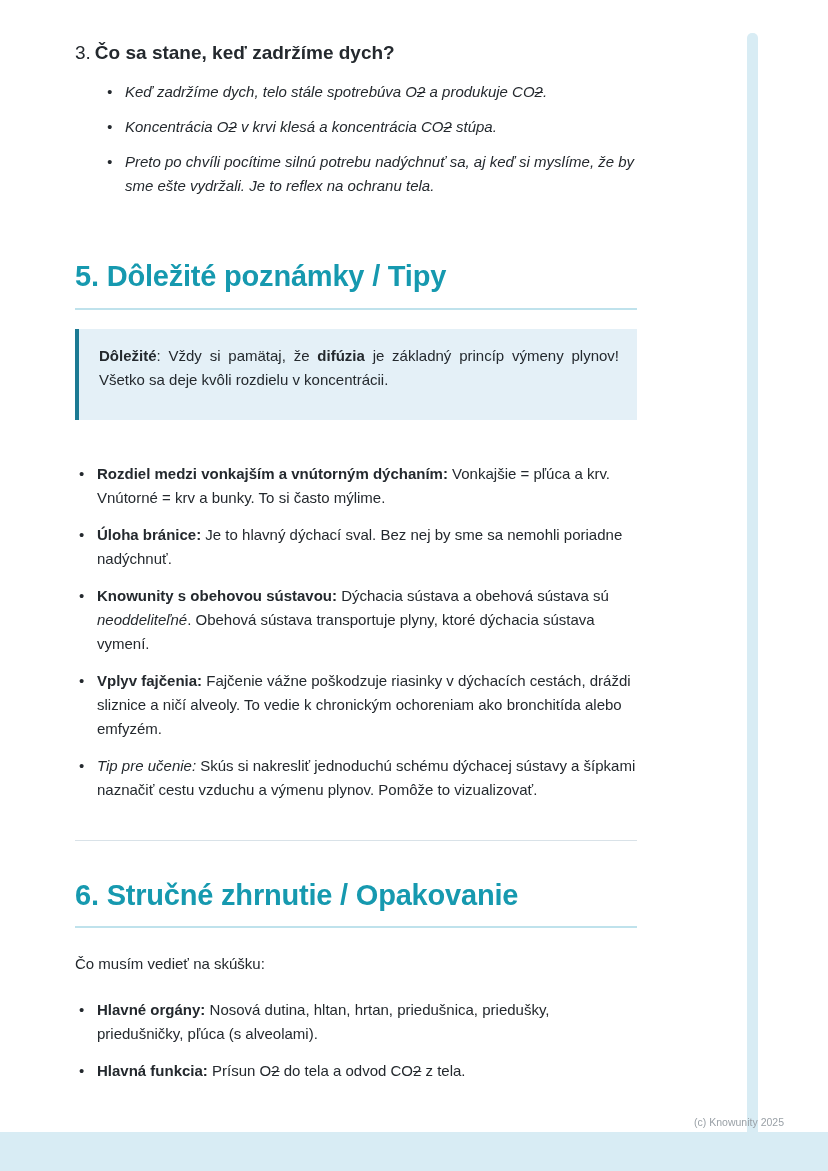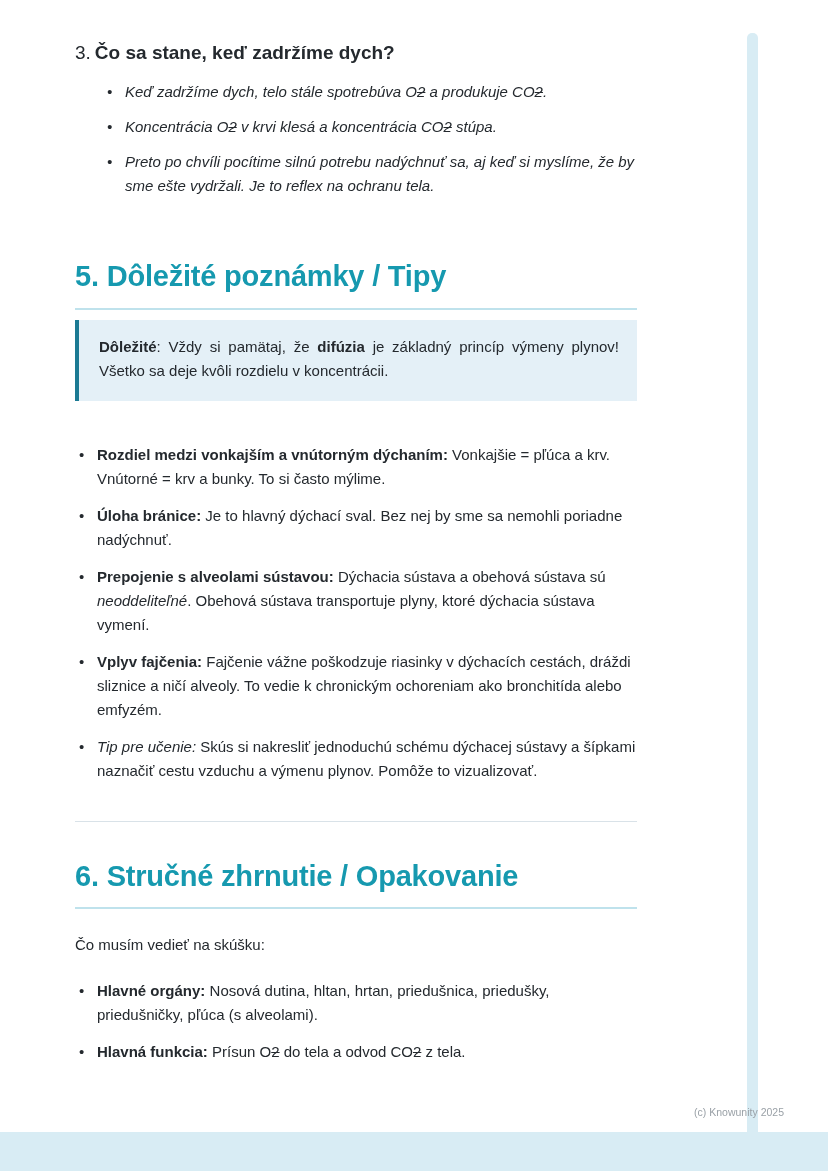--- a/index.html
+++ b/index.html
@@ -32,32 +32,32 @@
   ul.bullets li::before{content:"•";position:absolute;left:4px;top:0;}
   ul.bullets.indent{margin-left:28px;margin-top:12px;font-style:italic;}
   h2.section-heading{
     color:var(--accent);
     font-size:29px;line-height:1.25;font-weight:700;
     margin:60px 0 0 0;padding:0 0 13px 0;
     border-bottom:2px solid var(--heading-underline);
     letter-spacing:-0.2px;
   }
   .callout{
-    margin-top:10px;
+    margin-top:19px;
     background:var(--callout-bg);
     border-left:4px solid var(--callout-border);
-    padding:15px 18px 18px 20px;
+    padding:15px 18px 28px 20px;
     text-align:justify;
   }
   ul.bullets.body-list{margin-top:42px;}
   ul.bullets.body-list li{margin-bottom:13px;}
   .divider{border:none;border-top:1px solid var(--divider);margin:38px 0 0 0;width:562px;}
   .intro{margin:24px 0 0 0;}
   .footer-note{
-    position:absolute;right:44px;bottom:50px;
+    position:absolute;right:44px;bottom:40px;
     font-size:10.5px;color:var(--footer-color);
   }
   .trim-right{
     position:absolute;top:33px;right:70px;bottom:39px;width:11px;
     background:var(--page-trim);border-radius:5px 5px 0 0;
   }
   .trim-bottom{
     position:absolute;left:0;right:0;bottom:0;height:39px;
     background:var(--page-trim);
   }
@@ -77,21 +77,21 @@
       <li><span>Preto po chvíli pocítime silnú potrebu nadýchnuť sa, aj keď si myslíme, že by sme ešte vydržali. Je to reflex na ochranu tela.</span></li>
     </ul>
 
   <h2 class="section-heading">5. Dôležité poznámky / Tipy</h2>
 
   <div class="callout"><span class="b">Dôležité</span><span>: Vždy si pamätaj, že </span><span class="b">difúzia</span><span> je základný princíp výmeny plynov! Všetko sa deje kvôli rozdielu v koncentrácii.</span></div>
 
   <ul class="bullets body-list">
       <li><span class="b">Rozdiel medzi vonkajším a vnútorným dýchaním:</span><span> Vonkajšie = pľúca a krv. Vnútorné = krv a bunky. To si často mýlime.</span></li>
       <li><span class="b">Úloha bránice:</span><span> Je to hlavný dýchací sval. Bez nej by sme sa nemohli poriadne nadýchnuť.</span></li>
-      <li><span class="b">Prepojenie s alveolami sústavou:</span><span> Dýchacia sústava a obehová sústava sú </span><span class="i">neoddeliteľné</span><span>. Obehová sústava transportuje plyny, ktoré dýchacia sústava vymení.</span></li>
+      <li><span class="b">Knowunity s obehovou sústavou:</span><span> Dýchacia sústava a obehová sústava sú </span><span class="i">neoddeliteľné</span><span>. Obehová sústava transportuje plyny, ktoré dýchacia sústava vymení.</span></li>
       <li><span class="b">Vplyv fajčenia:</span><span> Fajčenie vážne poškodzuje riasinky v dýchacích cestách, dráždi sliznice a ničí alveoly. To vedie k chronickým ochoreniam ako bronchitída alebo emfyzém.</span></li>
       <li><span class="i">Tip pre učenie:</span><span> Skús si nakresliť jednoduchú schému dýchacej sústavy a šípkami naznačiť cestu vzduchu a výmenu plynov. Pomôže to vizualizovať.</span></li>
     </ul>
 
   <hr class="divider">
 
   <h2 class="section-heading" style="margin-top:36px;">6. Stručné zhrnutie / Opakovanie</h2>
 
   <p class="intro">Čo musím vedieť na skúšku:</p>
 

